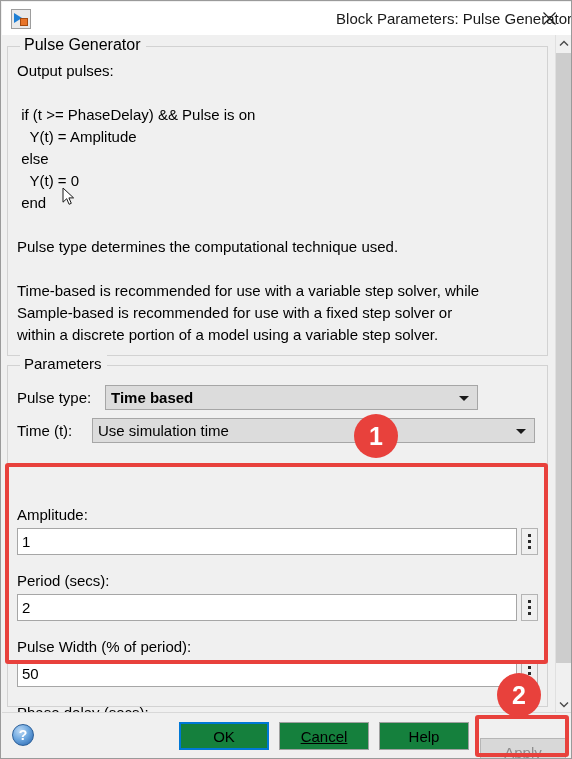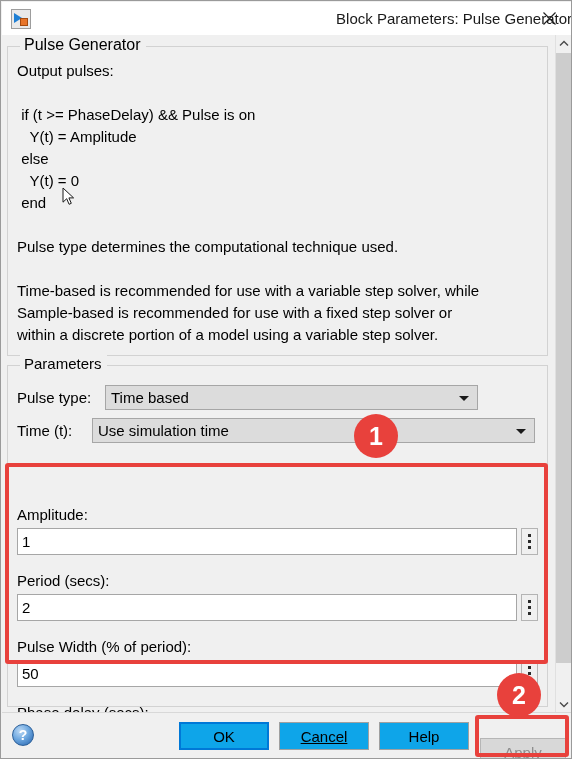--- a/index.html
+++ b/index.html
@@ -272,21 +272,21 @@
     font-size: 14px;
     font-weight: bold;
     line-height: 1;
   }
   .btn {
     position: absolute;
     top: 9px;
     height: 28px;
     box-sizing: border-box;
     border: 1px solid #a0a0a0;
-    background: #0ea5e9;
+    background: #15803d;
     font-family: "Liberation Sans", sans-serif;
     font-size: 15px;
     color: #000;
     display: flex;
     align-items: center;
     justify-content: center;
     padding: 0;
   }
   .btn.focused {
     border: 2px solid #0078d7;
@@ -384,21 +384,21 @@
       <svg width="13" height="19" viewBox="0 0 13 19" aria-hidden="true">
         <path d="M1 1 L1 15.2 L4.7 11.7 L7.1 17.3 L9.3 16.3 L6.9 10.9 L11.6 10.9 Z" fill="#ffffff" stroke="#1a1a1a" stroke-width="1"></path>
       </svg>
     </div>
 
     <div class="groupbox" id="gb-params">
       <div class="legend">Parameters</div>
 
       <div class="row-inline" style="top:19px; width:523px;">
         <span class="lbl" style="width:88px;">Pulse type:</span>
-        <span class="combo" style="width:373px;">
+        <span class="combo" style="width:373px;font-weight:bold;">
           <span>Time based</span>
           <span class="caret"></span>
         </span>
       </div>
 
       <div class="row-inline" style="top:52px; width:523px;">
         <span class="lbl" style="width:75px;">Time (t):</span>
         <span class="combo" style="width:443px;">
           <span>Use simulation time</span>
           <span class="caret"></span>

